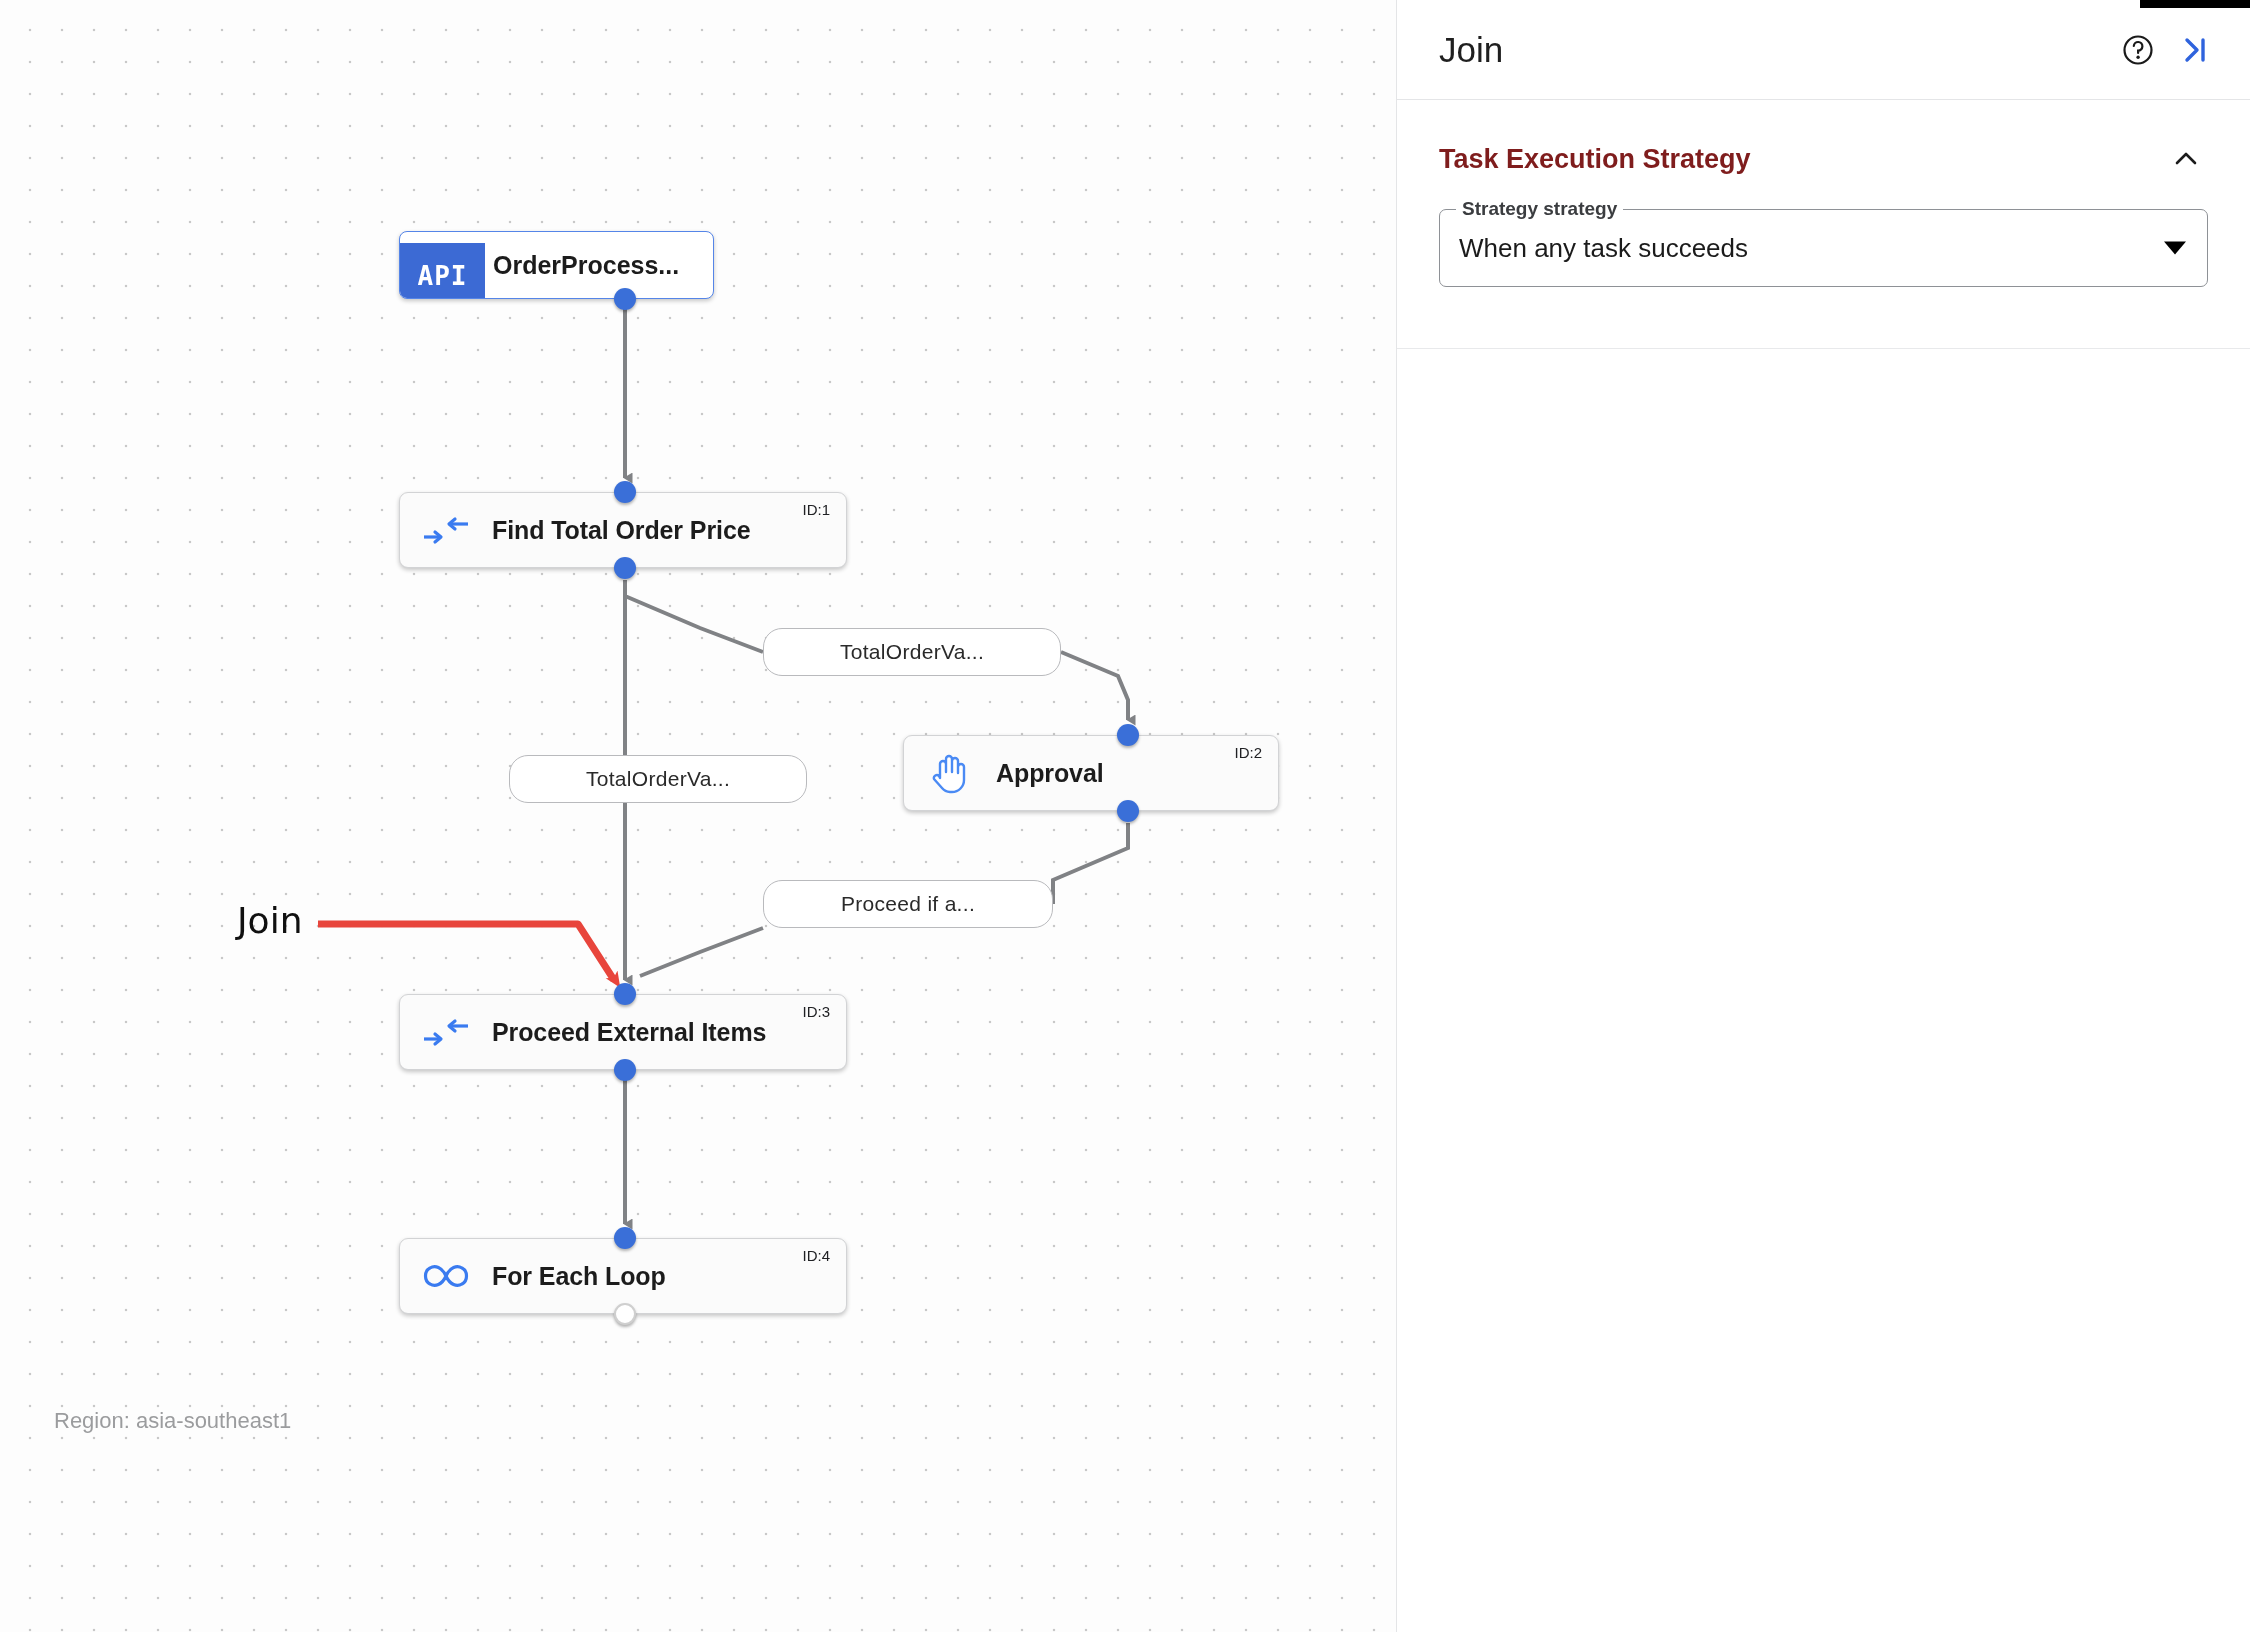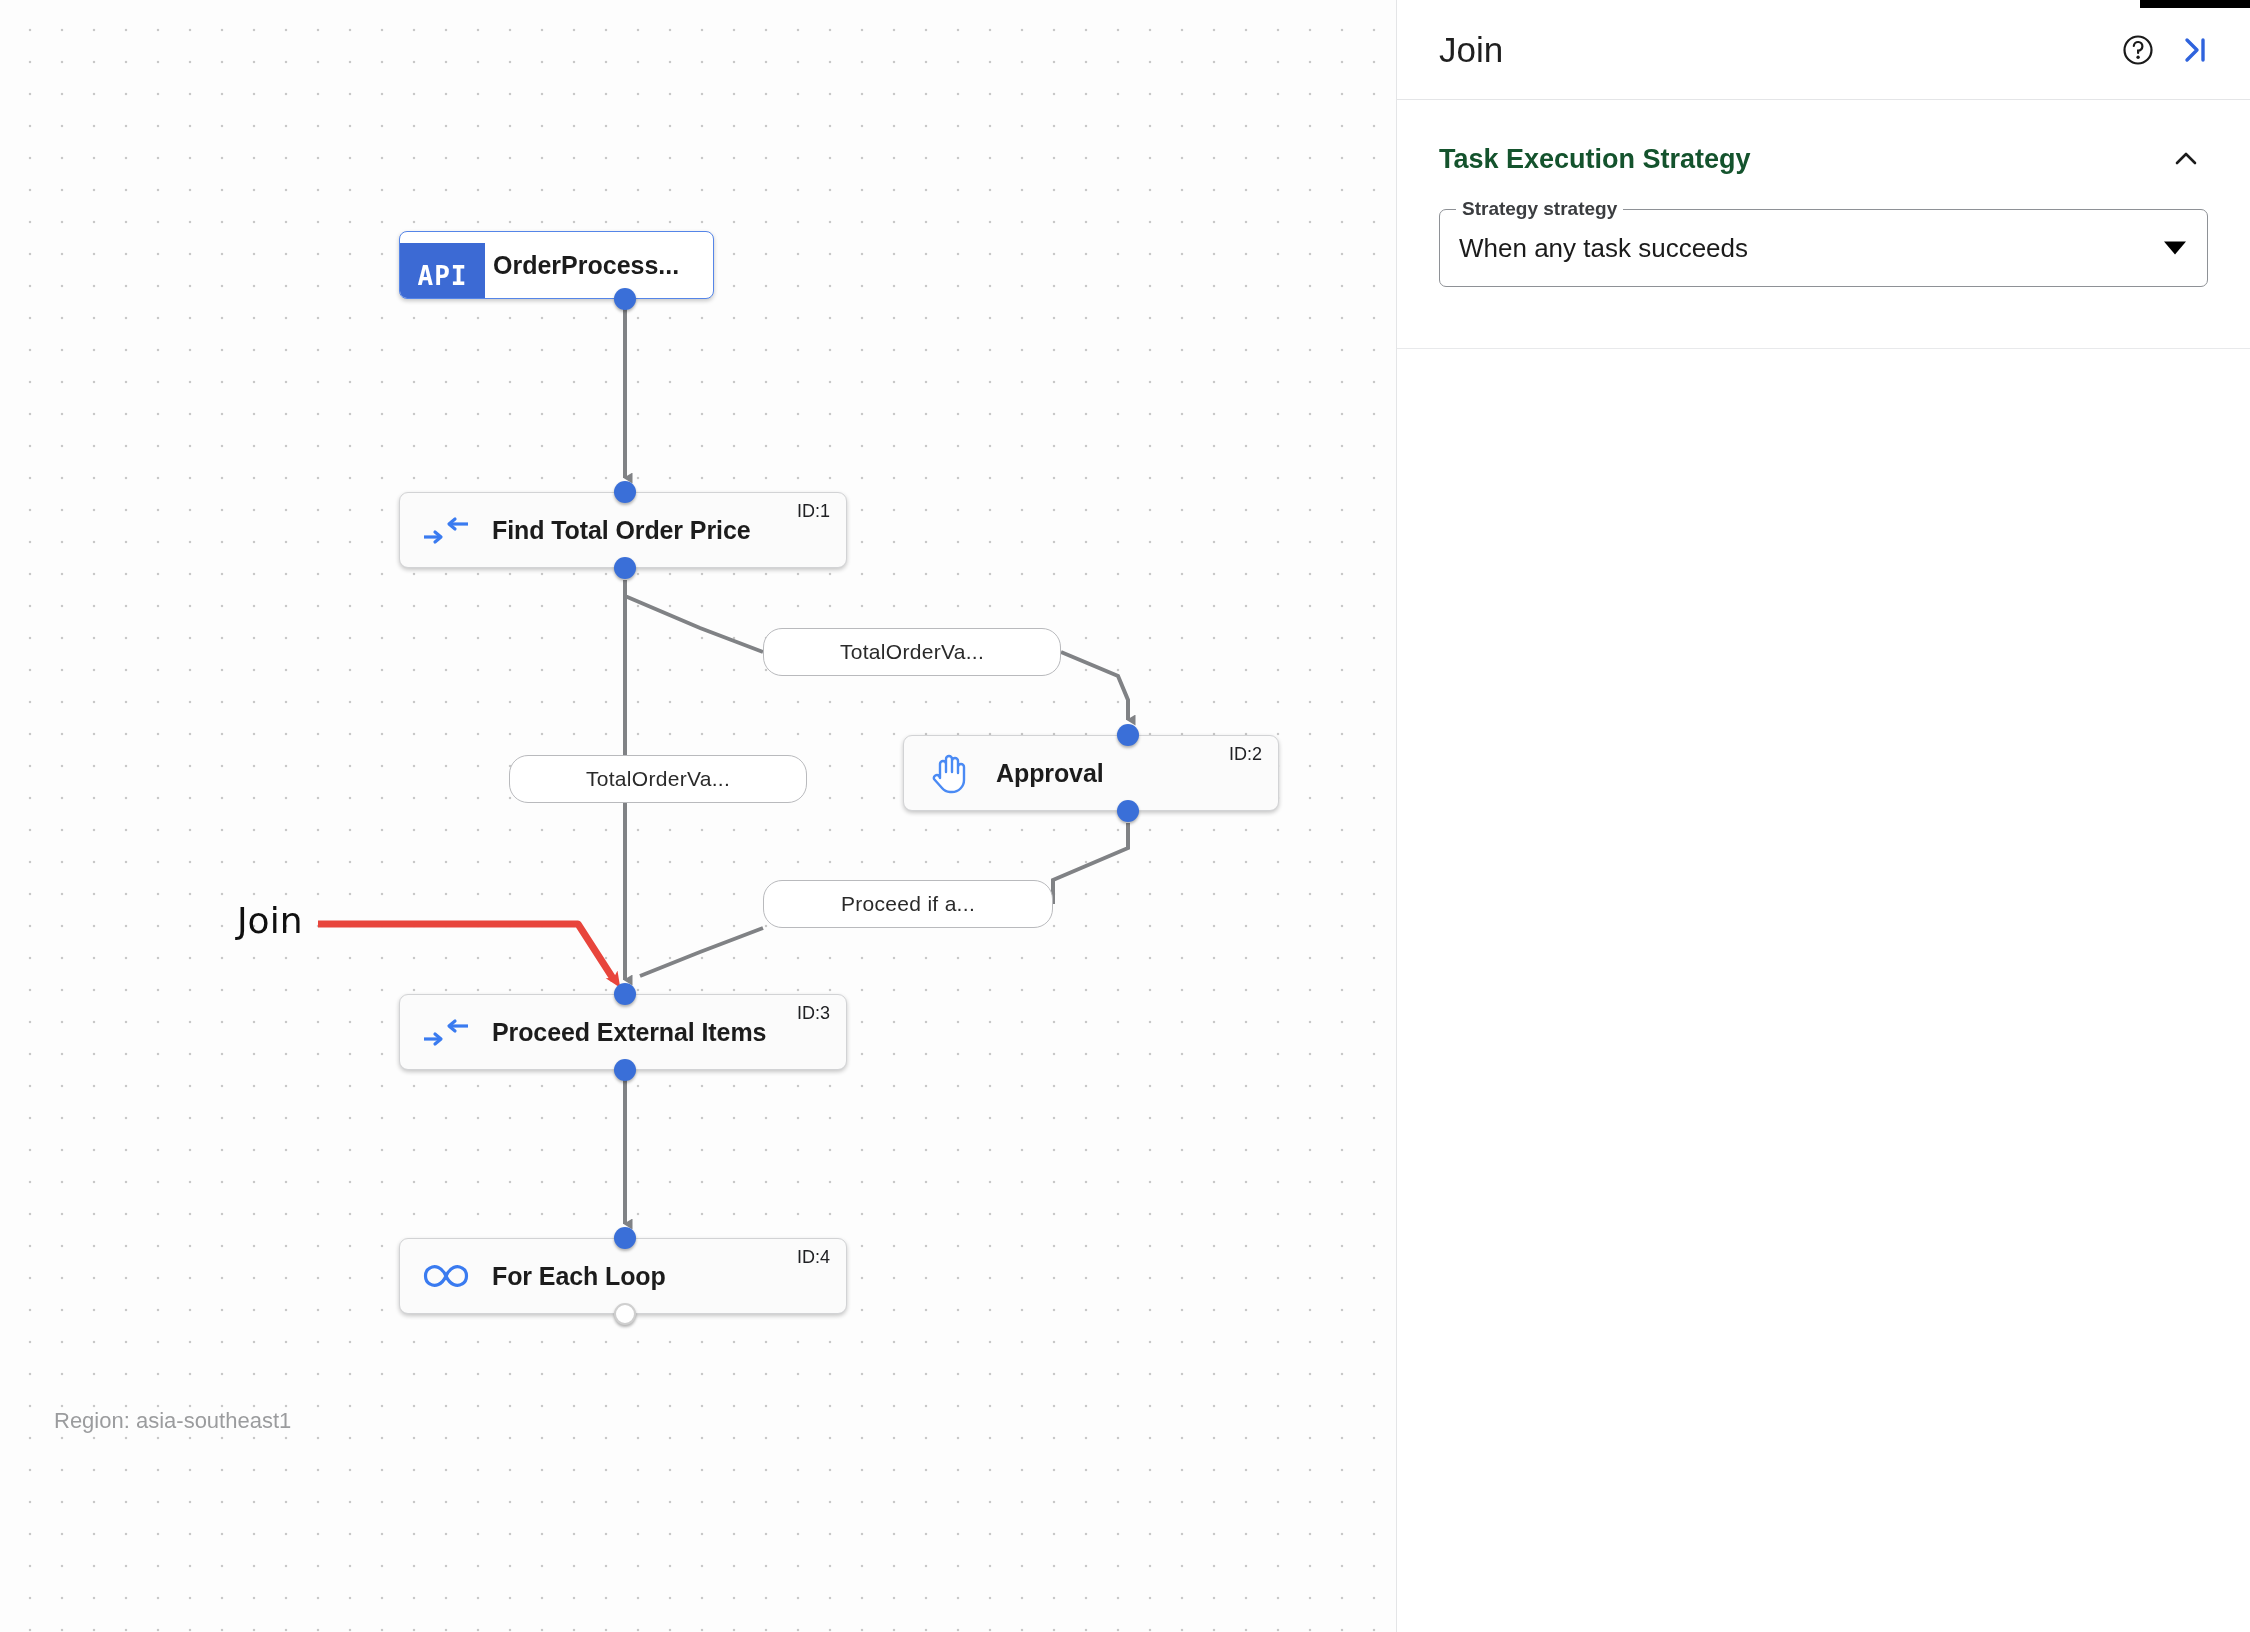--- a/index.html
+++ b/index.html
@@ -58,21 +58,21 @@
     font-size: 25px;
     font-weight: bold;
     color: #1c1c1c;
     letter-spacing: -0.1px;
     white-space: nowrap;
   }
   .node .node-id {
     position: absolute;
     right: 16px;
     top: 8px;
-    font-size: 18px;
+    font-size: 15px;
     color: #202124;
     font-weight: normal;
   }
 
   
   #node-trigger {
     left: 399px;
     top: 231px;
     width: 315px;
     height: 68px;
@@ -217,21 +217,21 @@
   #section-header {
     display: flex;
     align-items: center;
     height: 88px;
     margin-top: 15px;
   }
   #section-title {
     flex: 1;
     font-size: 27px;
     font-weight: bold;
-    color: #14532d;
+    color: #7f1d1d;
   }
   #section-chevron {
     width: 44px;
     height: 44px;
     display: flex;
     align-items: center;
     justify-content: center;
     cursor: pointer;
   }
 

